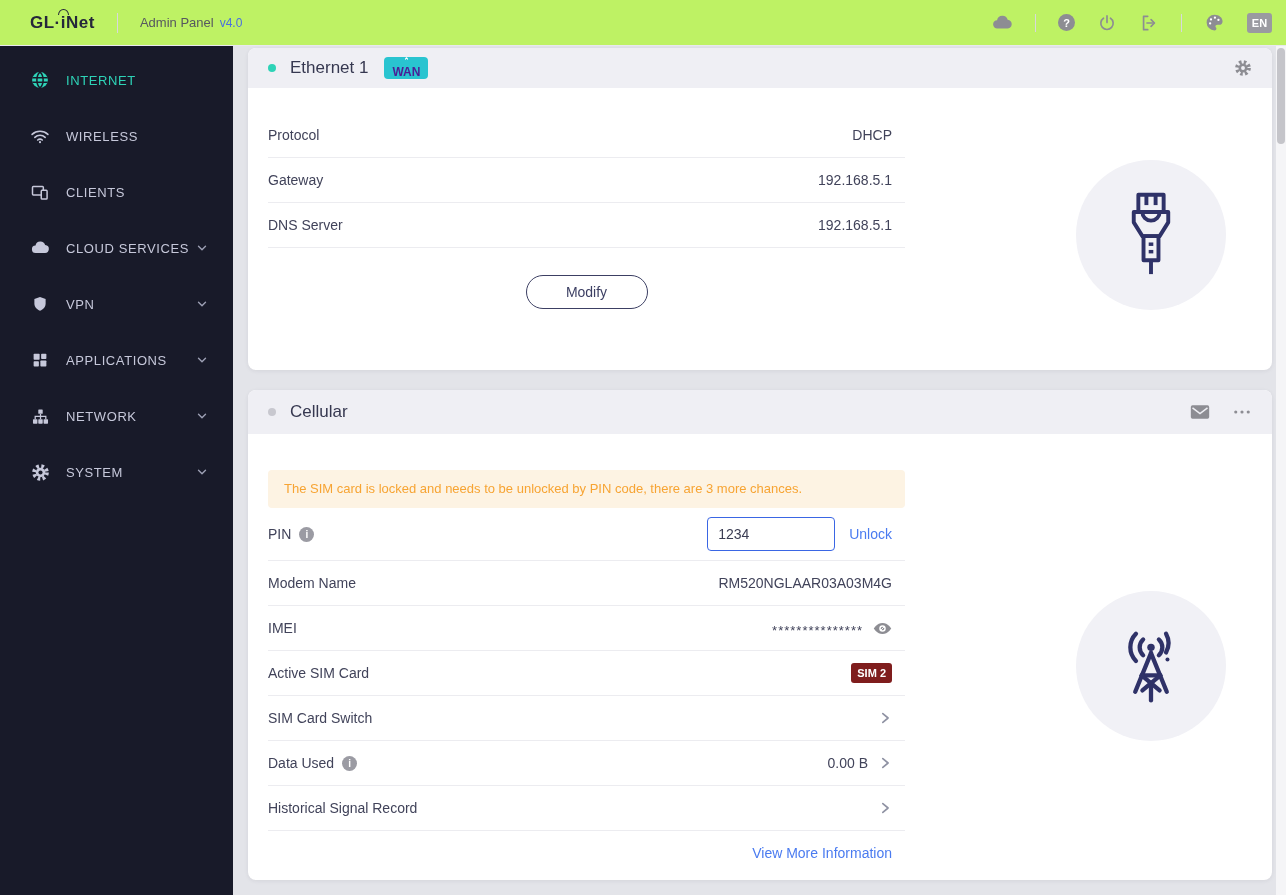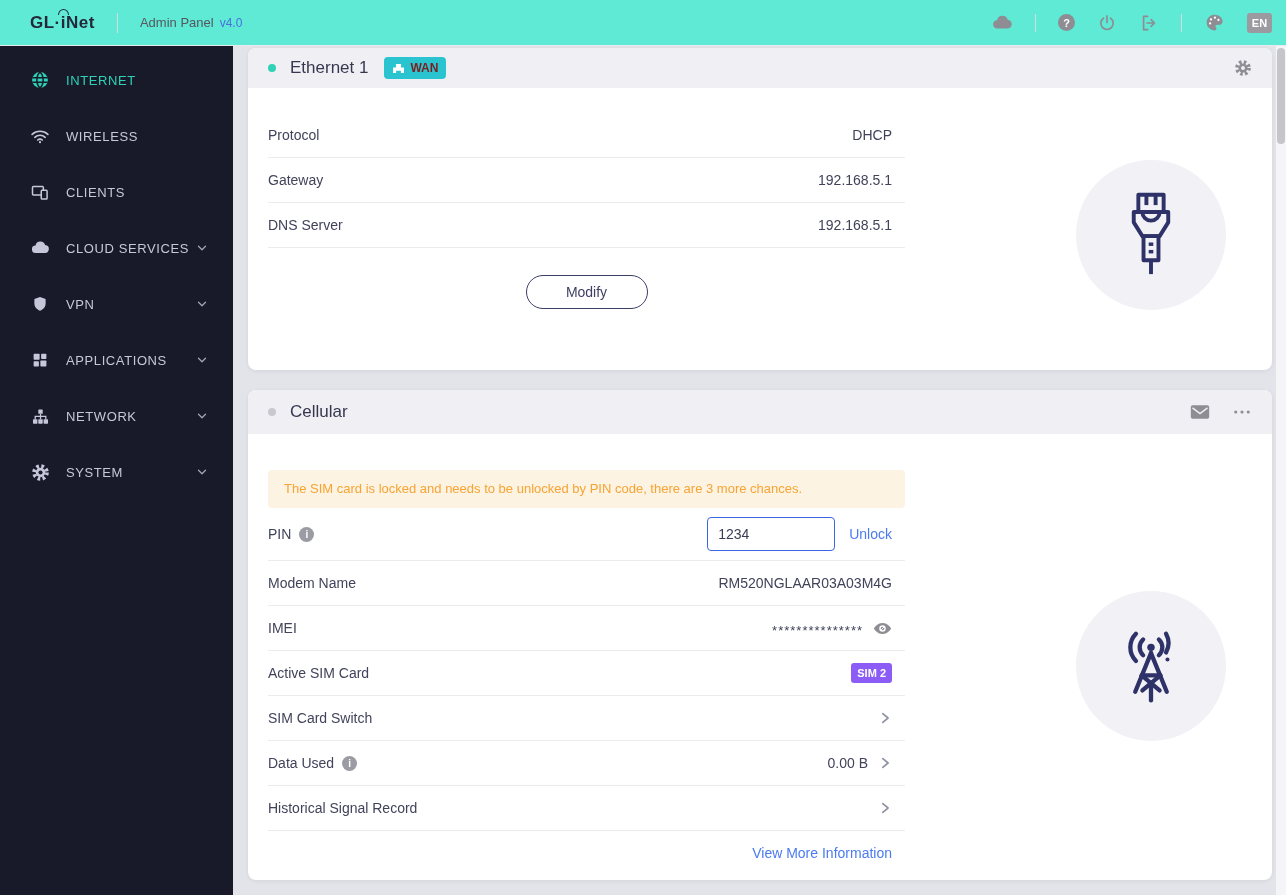--- a/index.html
+++ b/index.html
@@ -1,20 +1,20 @@
 <!DOCTYPE html>
 <html><head>
 <meta charset="utf-8">
 <style>
   * { margin:0; padding:0; box-sizing:border-box; }
   html,body { width:1286px; height:895px; overflow:hidden; }
   body { font-family:"Liberation Sans", sans-serif; background:#e3e4e9; position:relative; }
 
   
-  .topbar { position:absolute; left:0; top:0; width:1286px; height:46px; background:#5eead4;
+  .topbar { position:absolute; left:0; top:0; width:1286px; height:46px; background:#bef264;
             border-bottom:1px solid #e9e9ee; display:flex; align-items:center; z-index:20; }
   .logo { margin-left:30px; font-size:17px; font-weight:bold; color:#25273a; letter-spacing:.5px; display:flex; align-items:baseline; }
   .logo .i-arc { position:relative; }
   .logo .i-arc::before { content:""; position:absolute; left:-2.5px; top:-4px; width:9px; height:5px;
             border:1.6px solid #25273a; border-bottom:none; border-radius:50% 50% 0 0 / 100% 100% 0 0; }
   .logo-divider { width:1px; height:20px; background:#d8d8dd; margin:0 22px; }
   .app-title { font-size:13px; color:#56575f; }
   .version { font-size:12px; color:#4a6fe0; margin-left:6px; }
   .topbar-right { margin-left:auto; margin-right:14px; display:flex; align-items:center; gap:22px; }
   .tb-divider { width:1px; height:18px; background:#d8d8dd; }
@@ -44,22 +44,22 @@
 
   .rows { margin-left:20px; width:637px; }
   .row { height:45px; display:flex; align-items:center; justify-content:space-between;
          border-bottom:1px solid #ececf0; padding-right:13px; }
   .row-label { font-size:14px; color:#41435a; display:flex; align-items:center; gap:8px; }
   .row-value { font-size:14px; color:#41435a; display:flex; align-items:center; gap:10px; }
 
   
   .card-eth { top:2px; height:322px; }
   .card-eth .rows { padding-top:25px; }
-  .badge-wan { margin-left:16px; height:22px; background:#29c4d0; border-radius:4px; color:#7f1d1d;
-               font-size:12px; font-weight:bold; display:flex; align-items:center; gap:5px; padding:0 8px; }
+  .badge-wan { margin-left:16px; height:22px; background:#29c4d0; border-radius:4px; color:#4c1d95;
+               font-size:12px; font-weight:bold; display:flex; align-items:center; gap:5px; padding:0 8px;flex-direction:column; }
   .modify-btn { display:block; margin:27px auto 0; width:122px; height:34px; border-radius:17px;
                 border:1px solid #3c3f63; background:#fff; color:#3c3f63; font-size:14px;
                 font-family:"Liberation Sans", sans-serif; cursor:pointer; }
   .side-circle { position:absolute; width:150px; height:150px; border-radius:50%; background:#f1f1f6;
                  left:828px; display:flex; align-items:center; justify-content:center; }
   .circ-eth { top:112px; }
   .circ-cell { top:201px; }
 
   
   .card-cell { top:344px; height:490px; }
@@ -67,21 +67,21 @@
   .warning { margin:36px 0 0 20px; width:637px; height:38px; background:#fdf3e3; border-radius:4px;
              color:#f7a433; font-size:13px; line-height:38px; padding-left:16px;
              white-space:nowrap; overflow:hidden; }
   .pin-row { height:53px; display:flex; align-items:center; justify-content:space-between;
              border-bottom:1px solid #ececf0; padding-right:13px; }
   .pin-right { display:flex; align-items:center; gap:14px; }
   .pin-input { width:128px; height:34px; border:1.5px solid #3a66e4; border-radius:4px; padding-left:10px;
                font-size:14px; color:#3a3c52; font-family:"Liberation Sans", sans-serif; outline:none; }
   .link { color:#4a7bf0; font-size:14px; cursor:pointer; text-decoration:none; }
   .imei-stars { font-size:13px; letter-spacing:1px; position:relative; top:2px; }
-  .badge-sim { height:20px; background:#8b5cf6; border-radius:3px; color:#fff; font-size:11px;
+  .badge-sim { height:20px; background:#7f1d1d; border-radius:3px; color:#fff; font-size:11px;
                font-weight:bold; display:flex; align-items:center; padding:0 6px; }
   .card-footer { height:44px; display:flex; align-items:center; justify-content:flex-end; padding-right:13px; margin-left:20px; width:637px; }
 
   
   .scrollbar { position:absolute; right:0; top:46px; width:10px; height:849px; background:#f5f5f7; z-index:30; }
   .scroll-thumb { position:absolute; left:1px; top:2px; width:8px; height:96px; background:#c5c5ca; border-radius:4px; }
 
   svg { display:block; }
 </style>
 </head>

